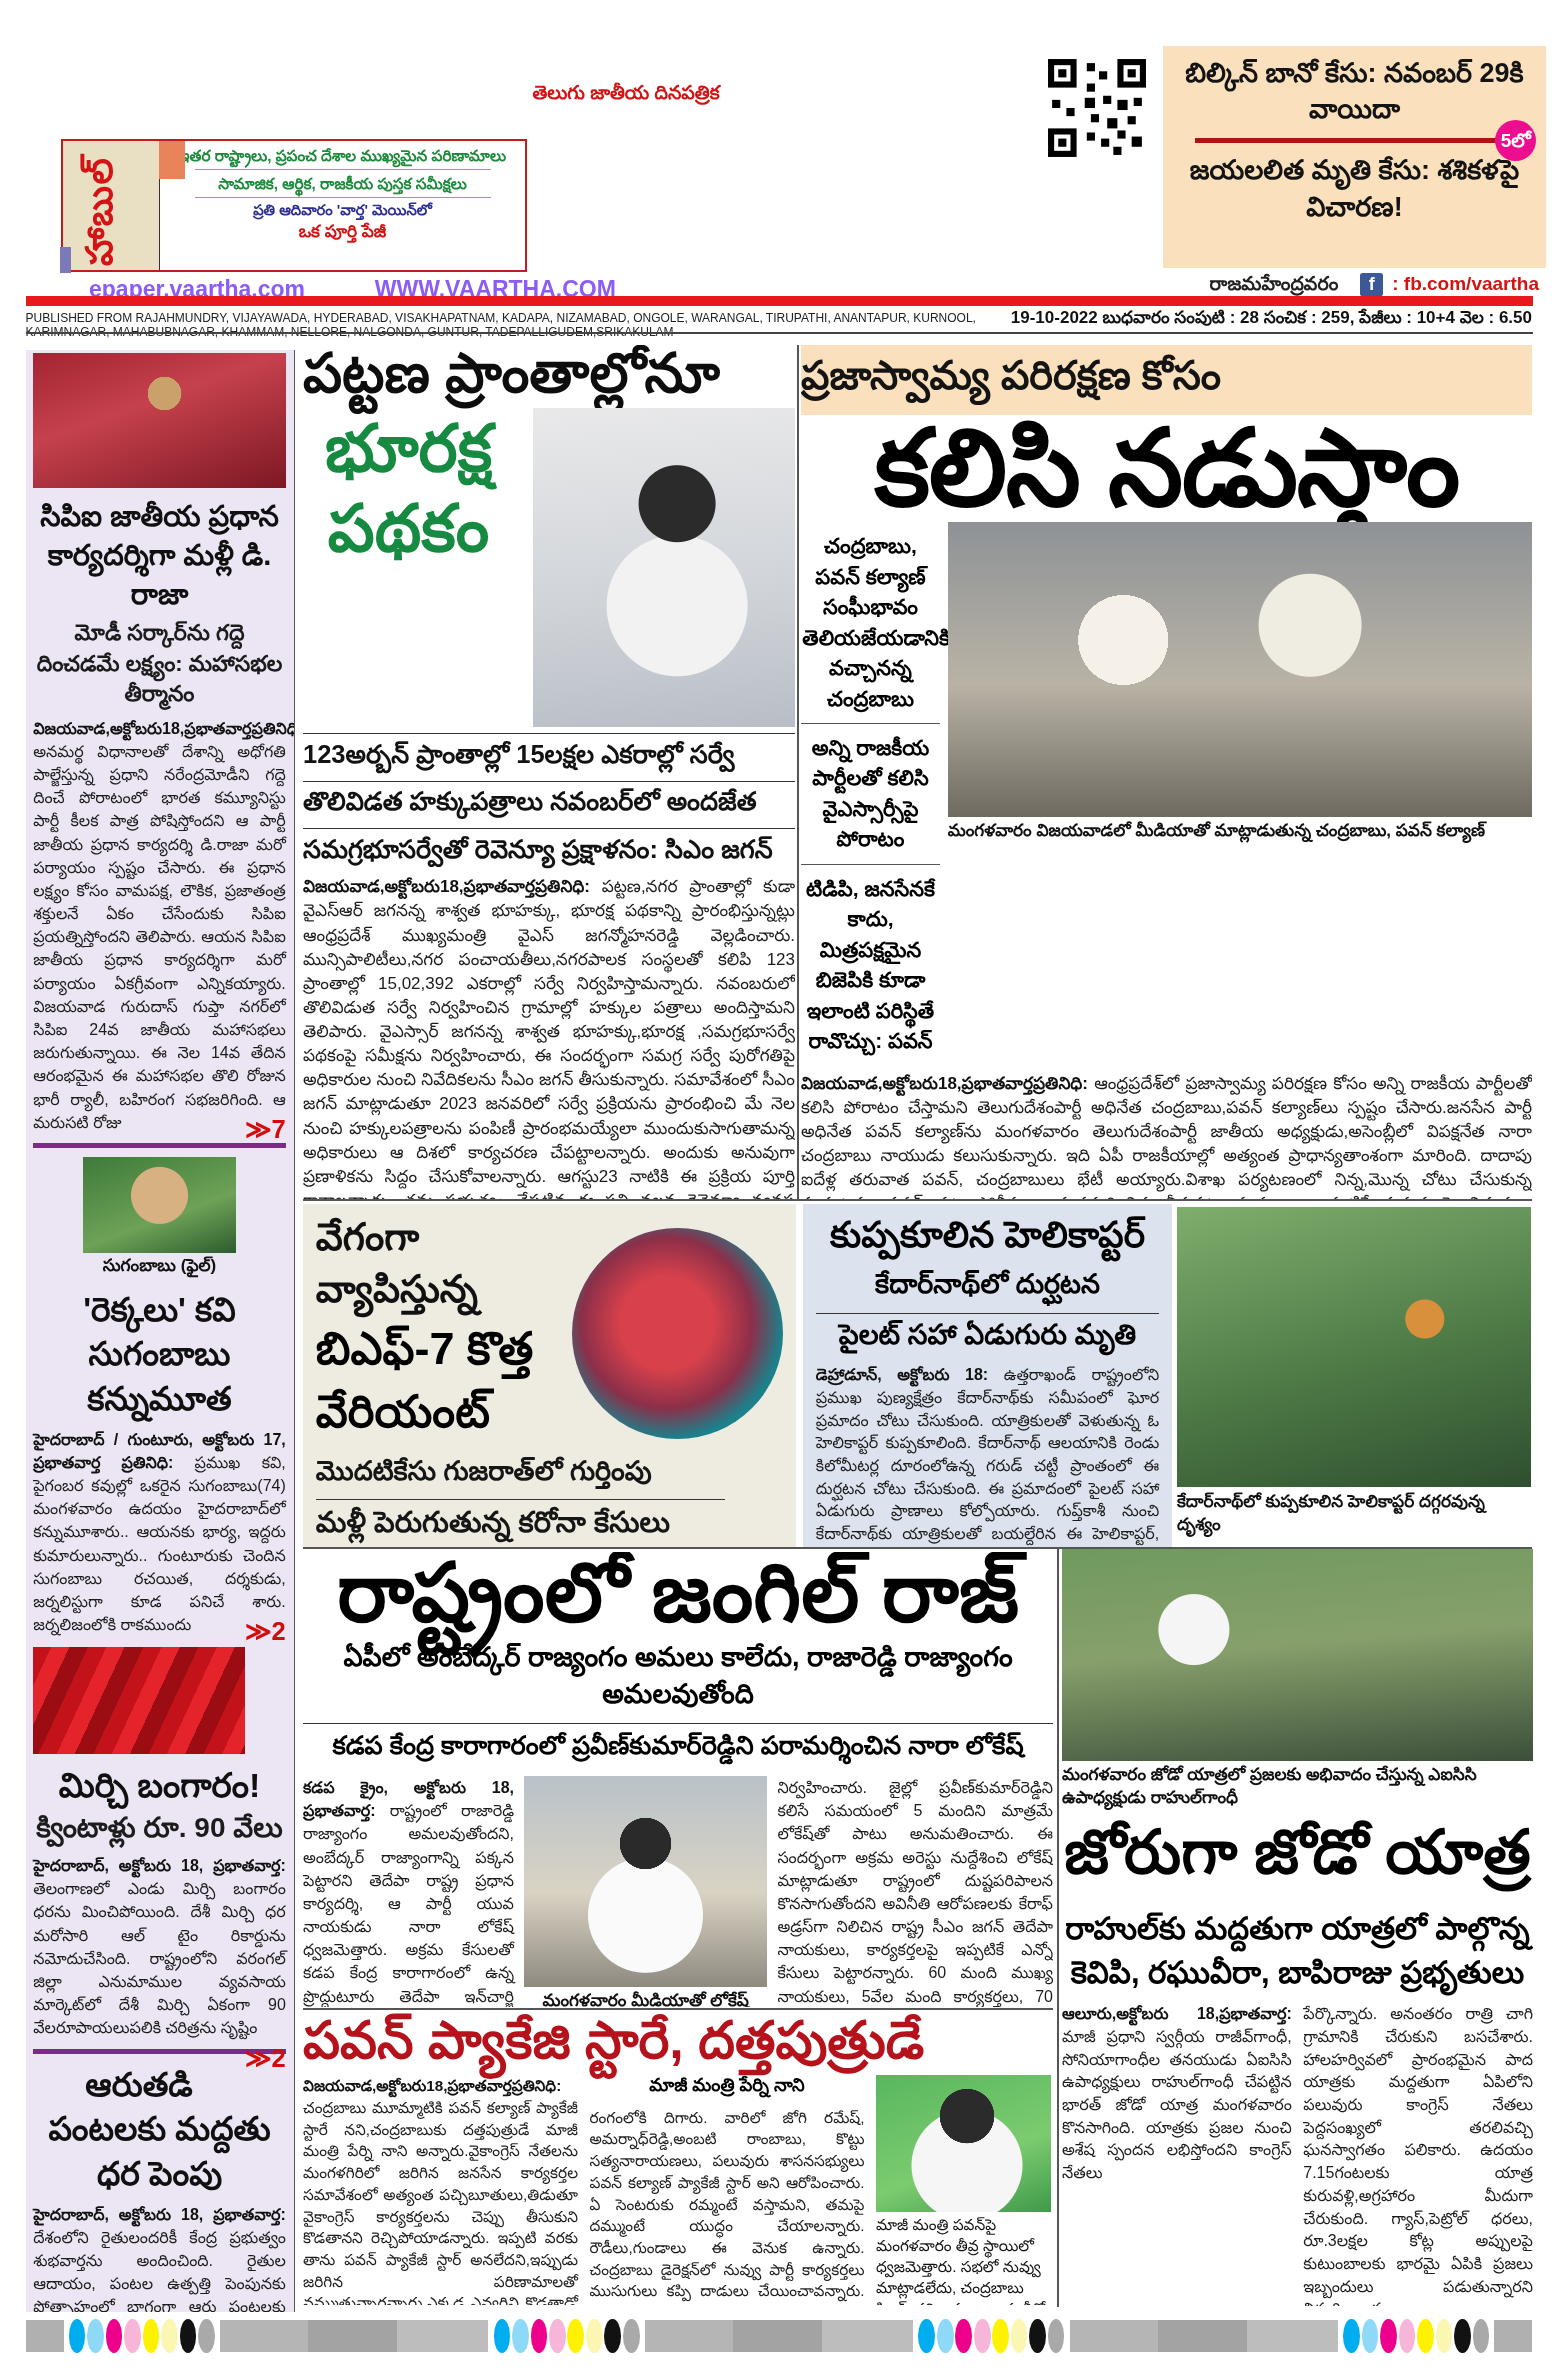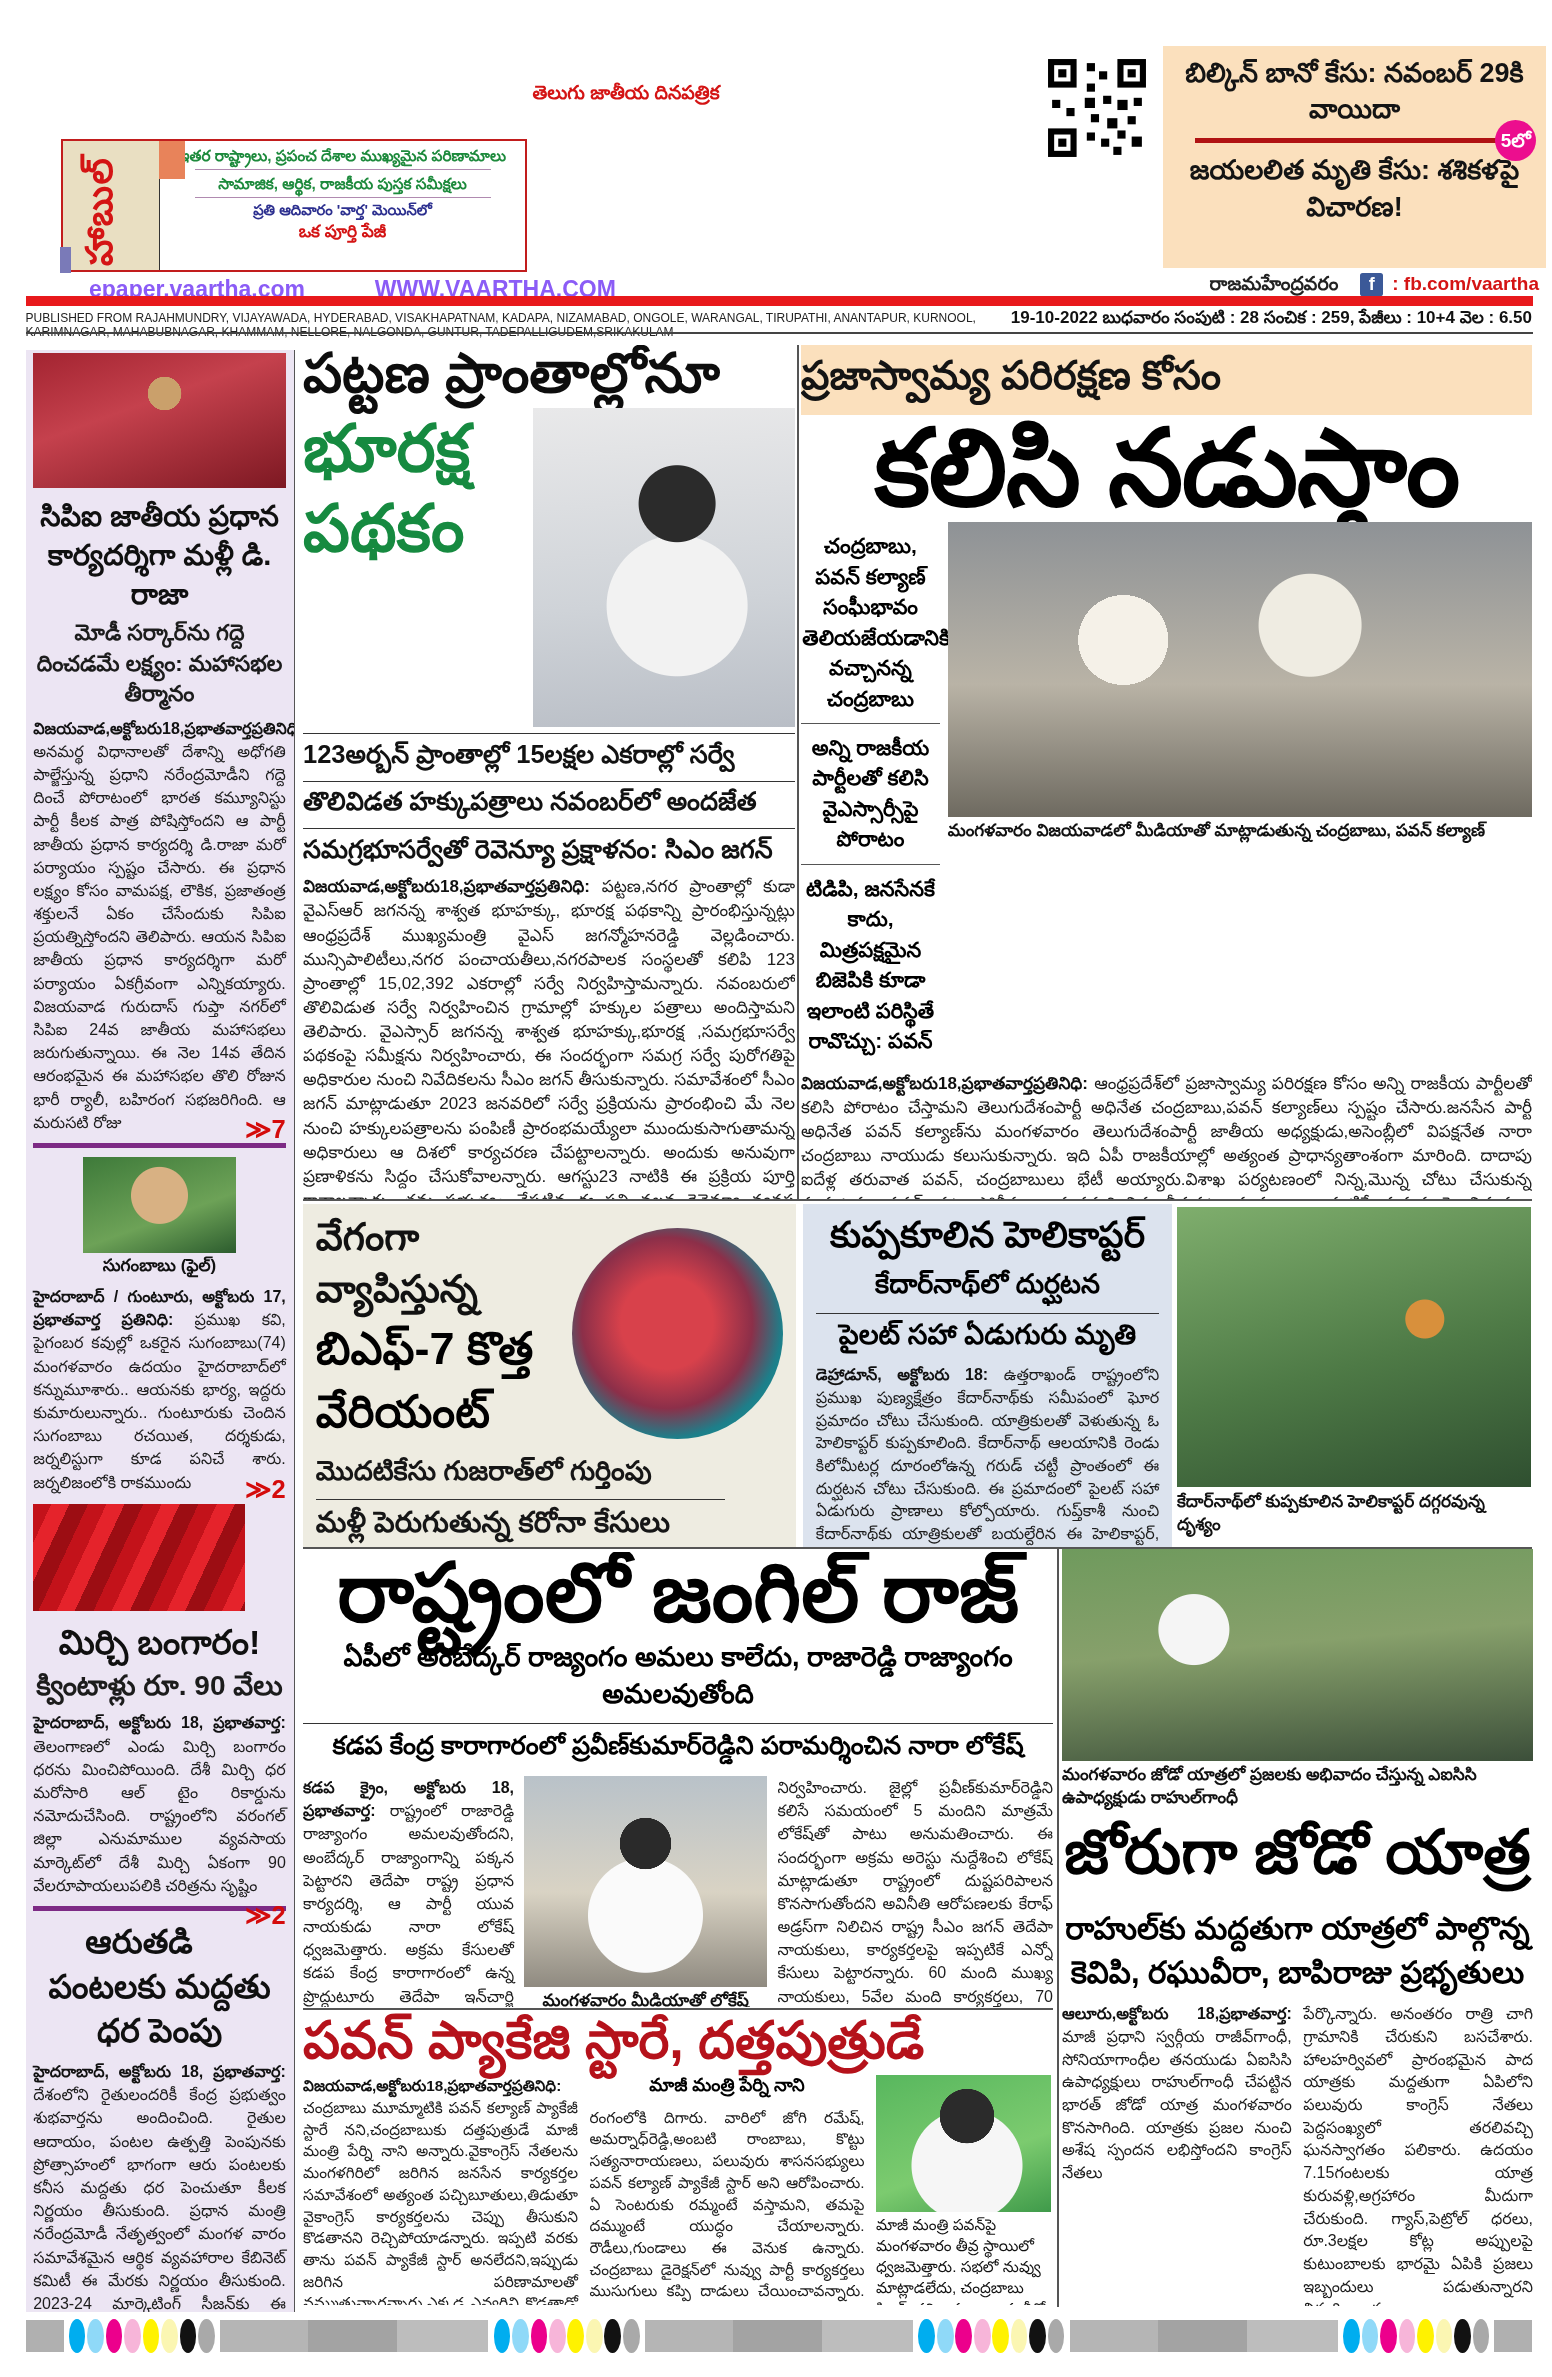--- a/index.html
+++ b/index.html
@@ -203,20 +203,21 @@
     <div class="sb-h2">మోడీ సర్కార్‌ను గద్దె దించడమే లక్ష్యం: మహాసభల తీర్మానం</div>
     <div class="sb-body">
       <span class="dateline">విజయవాడ,అక్టోబరు18,ప్రభాతవార్తప్రతినిధి:</span>
       <span>అనమర్థ విధానాలతో దేశాన్ని అధోగతి పాల్జేస్తున్న ప్రధాని నరేంద్రమోడీని గద్దె దించే పోరాటంలో భారత కమ్యూనిస్టు పార్టీ కీలక పాత్ర పోషిస్తోందని ఆ పార్టీ జాతీయ ప్రధాన కార్యదర్శి డి.రాజా మరో పర్యాయం స్పష్టం చేసారు. ఈ ప్రధాన లక్ష్యం కోసం వామపక్ష, లౌకిక, ప్రజాతంత్ర శక్తులనే ఏకం చేసేందుకు సిపిఐ ప్రయత్నిస్తోందని తెలిపారు. ఆయన సిపిఐ జాతీయ ప్రధాన కార్యదర్శిగా మరో పర్యాయం ఏకగ్రీవంగా ఎన్నికయ్యారు. విజయవాడ గురుదాస్ గుప్తా నగర్‌లో సిపిఐ 24వ జాతీయ మహాసభలు జరుగుతున్నాయి. ఈ నెల 14వ తేదిన ఆరంభమైన ఈ మహాసభల తొలి రోజున భారీ ర్యాలీ, బహిరంగ సభజరిగింది. ఆ మరుసటి రోజు</span>
       <span class="jump sb-jump">≫7</span>
     </div>
     <div class="purple-div" style="margin:9px 0;"></div>
 
     <div class="photo ph-sugam" style="height:96px;width:153px;margin:0 auto;"></div>
     <div class="caption" style="text-align:center;margin-top:2.6px;">సుగంబాబు (ఫైల్)</div>
+    <div class="sb-h1" style="font-size:33px;">'రెక్కలు' కవి సుగంబాబు కన్నుమూత</div>
     <div class="sb-body">
       <span class="dateline">హైదరాబాద్ / గుంటూరు, అక్టోబరు 17, ప్రభాతవార్త ప్రతినిధి:</span>
       <span>ప్రముఖ కవి, పైగంబర కవుల్లో ఒకరైన సుగంబాబు(74) మంగళవారం ఉదయం హైదరాబాద్‌లో కన్నుమూశారు.. ఆయనకు భార్య, ఇద్దరు కుమారులున్నారు.. గుంటూరుకు చెందిన సుగంబాబు రచయిత, దర్శకుడు, జర్నలిస్టుగా కూడ పనిచే శారు. జర్నలిజంలోకి రాకముందు</span>
       <span class="jump sb-jump">≫2</span>
     </div>
 
     <div class="photo ph-chili" style="height:107px;margin-top:10.2px;"></div>
     <div class="sb-h1" style="font-size:34px;margin-bottom:0;">మిర్చి బంగారం!</div>
     <div class="sb-h2" style="font-size:28px;">క్వింటాళ్లు రూ. 90 వేలు</div>
     <div class="sb-body">
@@ -229,21 +230,21 @@
     <div class="sb-h1" style="font-size:33px;">ఆరుతడి పంటలకు మద్దతు ధర పెంపు</div>
     <div class="sb-body">
       <span class="dateline">హైదరాబాద్, అక్టోబరు 18, ప్రభాతవార్త:</span>
       <span>దేశంలోని రైతులందరికీ కేంద్ర ప్రభుత్వం శుభవార్తను అందించింది. రైతుల ఆదాయం, పంటల ఉత్పత్తి పెంపునకు ప్రోత్సాహంలో భాగంగా ఆరు పంటలకు కనీస మద్దతు ధర పెంచుతూ కీలక నిర్ణయం తీసుకుంది. ప్రధాన మంత్రి నరేంద్రమోడీ నేతృత్వంలో మంగళ వారం సమావేశమైన ఆర్థిక వ్యవహారాల కేబినెట్ కమిటీ ఈ మేరకు నిర్ణయం తీసుకుంది. 2023-24 మార్కెటింగ్ సీజన్‌కు ఈ మద్దతు ధరలు వర్తిస్తాయని పేర్కొంది. గోధుమల మద్దతు ధరను క్వింటాల్‌కు రూ.110 మేర పెంచుతూ నిర్ణయం తీసుకుంది.</span>
       
     </div>
   </div>
 
   <div class="abs bhu hide-ovf">
     <div class="bhu-kicker">పట్టణ ప్రాంతాల్లోనూ</div>
-    <div style="display:flex;gap:19px;margin-top:5.1px;">
+    <div style="display:flex;gap:19px;margin-top:5.1px;text-align:center;">
       <div style="width:211px;">
         <div class="bhu-green">భూరక్ష</div>
         <div class="bhu-green">పథకం</div>
       </div>
       <div class="photo ph-jagan" style="flex:1;height:319px;"></div>
     </div>
     <div class="bhu-sub" style="border-top:1.9px solid #333;margin-top:6.4px;">123అర్బన్ ప్రాంతాల్లో 15లక్షల ఎకరాల్లో సర్వే</div>
     <div class="bhu-sub">తొలివిడత హక్కుపత్రాలు నవంబర్‌లో అందజేత</div>
     <div class="bhu-sub" style="border-bottom:none;">సమగ్రభూసర్వేతో రెవెన్యూ ప్రక్షాళనం: సిఎం జగన్</div>
     <div class="body-txt just" style="height:374px;overflow:hidden;">

